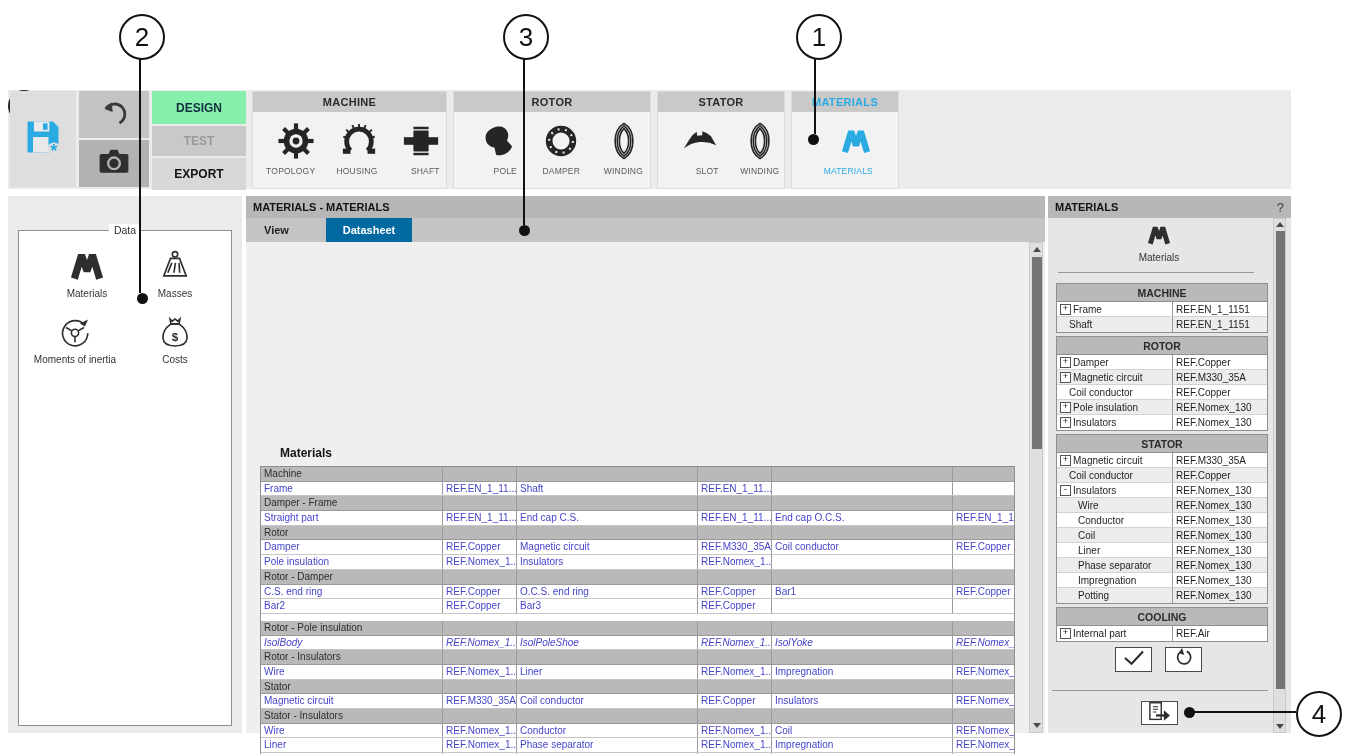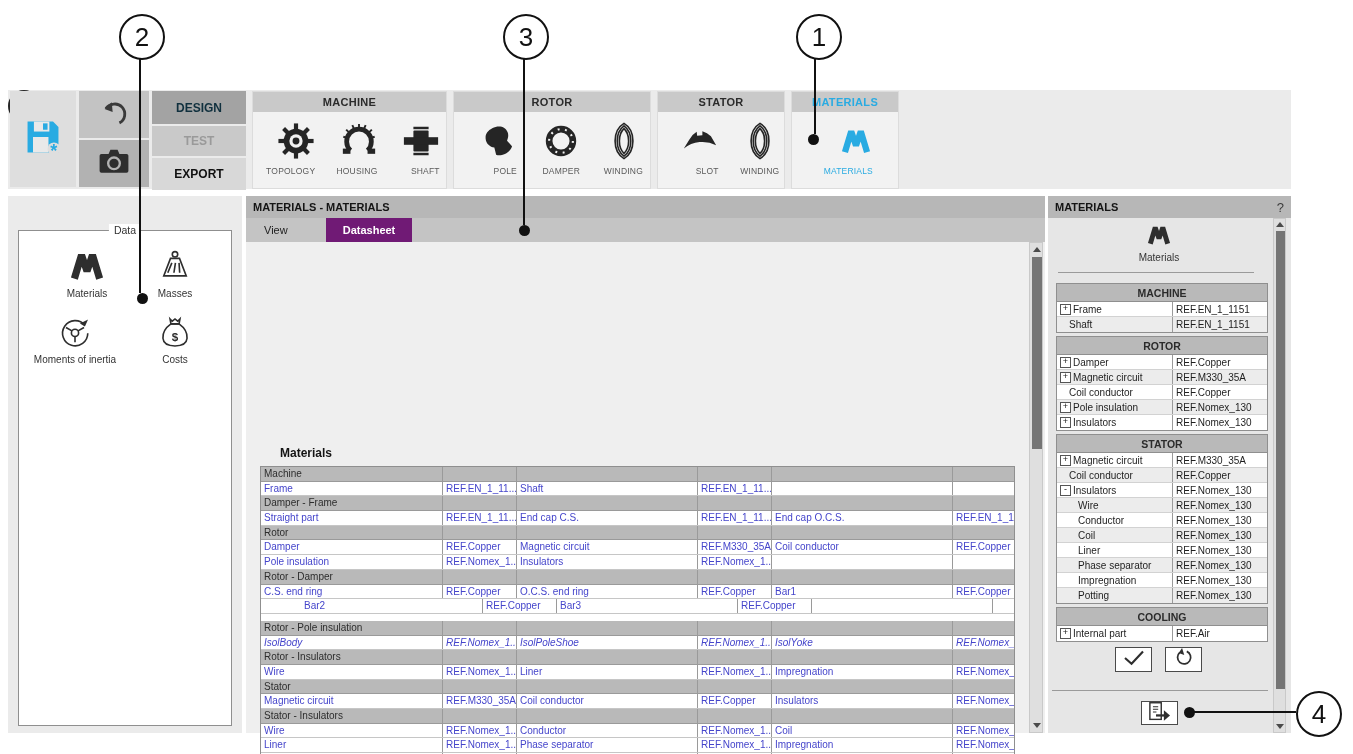--- a/index.html
+++ b/index.html
@@ -6,21 +6,21 @@
   body{font-family:"Liberation Sans",sans-serif;color:#1a1a1a;}
   .canvas{position:relative;width:1353px;height:754px;background:#fff;overflow:hidden;}
   .abs{position:absolute;}
   
   .toolbar{left:8px;top:90px;width:1283px;height:99px;background:#ebebeb;}
   .tbtn{position:absolute;display:flex;align-items:center;justify-content:center;cursor:pointer;}
   .save-btn{left:2px;top:1px;width:66px;height:96px;background:#dedede;color:#29abe2;}
   .undo-btn{left:71px;top:1px;width:70px;height:47px;background:#c3c3c3;color:#3a3a3a;}
   .cam-btn{left:71px;top:50px;width:70px;height:47px;background:#b2b2b2;color:#2e2e2e;}
   .mode-btn{left:144px;width:94px;font-weight:bold;font-size:12px;}
-  .design-btn{top:1px;height:33px;background:#a3a3a3;color:#10303e;}
+  .design-btn{top:1px;height:33px;background:#86efac;color:#10303e;}
   .test-btn{top:36px;height:30px;background:#c9c9c9;color:#9a9a9a;}
   .export-btn{top:68px;height:32px;background:#d8d8d8;color:#111;}
   .ribbon-group{position:absolute;top:1px;height:98px;background:#f2f2f2;border:1px solid #dcdcdc;box-sizing:border-box;}
   .rg-head{height:20px;background:#c9c9c9;display:flex;align-items:center;justify-content:center;font-weight:bold;font-size:11px;color:#2b2b2b;letter-spacing:.3px;}
   .rg-head.active{color:#29abe2;}
   .rg-items{display:flex;justify-content:space-evenly;align-items:flex-start;padding-top:8px;}
   .rg-item{display:flex;flex-direction:column;align-items:flex-end;cursor:pointer;min-width:56px;}
   .rg-item .ric{height:42px;display:flex;align-items:center;justify-content:center;color:#252525;}
   .rg-item .rlb{font-size:8.5px;color:#5a5a5a;margin-top:4px;letter-spacing:.2px;}
   .rg-item.blue .ric,.rg-item.blue .rlb{color:#29abe2;}
@@ -29,22 +29,22 @@
   .panel-head{height:22px;background:#b7b7b7;display:flex;align-items:center;font-weight:bold;font-size:11px;color:#141414;padding:0 7px;box-sizing:border-box;}
   .sidebar{left:8px;top:196px;width:234px;height:537px;background:#ebebeb;}
   .fieldbox{position:absolute;left:10px;top:34px;width:212px;height:494px;background:#fff;border:1px solid #8f8f8f;}
   .fieldlegend{position:absolute;top:-7px;left:50%;transform:translateX(-50%);background:#fff;padding:0 5px;font-size:10.5px;color:#333;}
   .sec-item{position:absolute;width:100px;display:flex;flex-direction:column;align-items:center;cursor:pointer;}
   .sec-item .sic{height:38px;display:flex;align-items:center;justify-content:center;color:#2e2e2e;}
   .sec-item .slb{font-size:10px;color:#333;margin-top:3px;white-space:nowrap;}
   
   .center{left:246px;top:196px;width:799px;height:537px;background:#efefef;}
   .tabbar{position:absolute;left:0;top:22px;width:100%;height:24px;background:#c4c4c4;}
-  .tab-view{position:absolute;left:8px;top:0;height:24px;display:flex;align-items:center;font-weight:normal;font-size:11px;color:#222;cursor:pointer;padding:0 10px;}
-  .tab-datasheet{position:absolute;left:80px;top:0;width:86px;height:24px;background:#701a75;color:#fff;font-weight:bold;font-size:11px;display:flex;align-items:center;justify-content:center;cursor:pointer;}
+  .tab-view{position:absolute;left:8px;top:0;height:24px;display:flex;align-items:center;font-weight:bold;font-size:11px;color:#222;cursor:pointer;padding:0 10px;}
+  .tab-datasheet{position:absolute;left:80px;top:0;width:86px;height:24px;background:#0369a1;color:#fff;font-weight:bold;font-size:11px;display:flex;align-items:center;justify-content:center;cursor:pointer;}
   .sheet-heading{position:absolute;font-weight:bold;font-size:12px;color:#141414;}
   .mtable{position:absolute;left:14px;width:755px;background:#fff;border:1px solid #8f8f8f;box-sizing:border-box;}
   .mrow{display:grid;grid-template-columns:182px 74px 181px 74px 181px 61px;box-sizing:border-box;border-bottom:1px solid #c6c6c6;background:#fff;}
   .mrow.group{background:#b9b9b9;border-bottom:1px solid #9a9a9a;}
   .mrow.group .mcell{color:#2d2d2d;}
   .mcell{box-sizing:border-box;border-right:1px solid #9a9a9a;padding:1px 3px 0 3px;font-size:10px;overflow:hidden;white-space:nowrap;}
   .mcell:last-child{border-right:none;}
   .mat .mrow:not(.group) .mcell{color:#4545cb;}
   
   .vscroll{position:absolute;background:#dfdfdf;border:1px solid #c9c9c9;box-sizing:border-box;}
@@ -355,21 +355,21 @@
           <div class="mcell"></div>
         </div>
         <div class="mrow" style="height: 14.7px;">
           <div class="mcell">C.S. end ring</div>
           <div class="mcell">REF.Copper</div>
           <div class="mcell">O.C.S. end ring</div>
           <div class="mcell">REF.Copper</div>
           <div class="mcell">Bar1</div>
           <div class="mcell">REF.Copper</div>
         </div>
-        <div class="mrow" style="height: 14.7px; padding-left: 40px;">
+        <div class="mrow" style="height: 14.7px;">
           <div class="mcell">Bar2</div>
           <div class="mcell">REF.Copper</div>
           <div class="mcell">Bar3</div>
           <div class="mcell">REF.Copper</div>
           <div class="mcell"></div>
           <div class="mcell"></div>
         </div>
         <div class="mrow group" style="height: 14.7px; margin-top: 7px;">
           <div class="mcell">Rotor - Pole insulation</div>
           <div class="mcell"></div>

